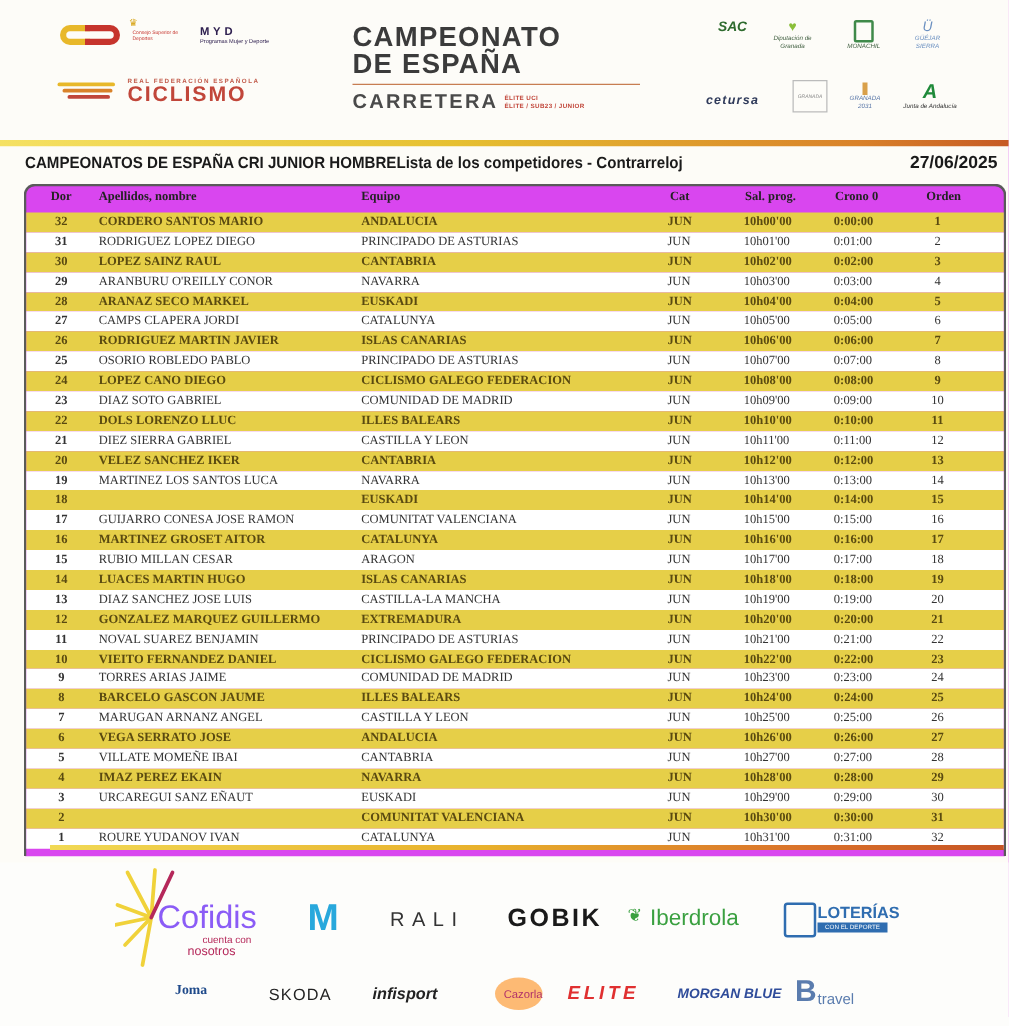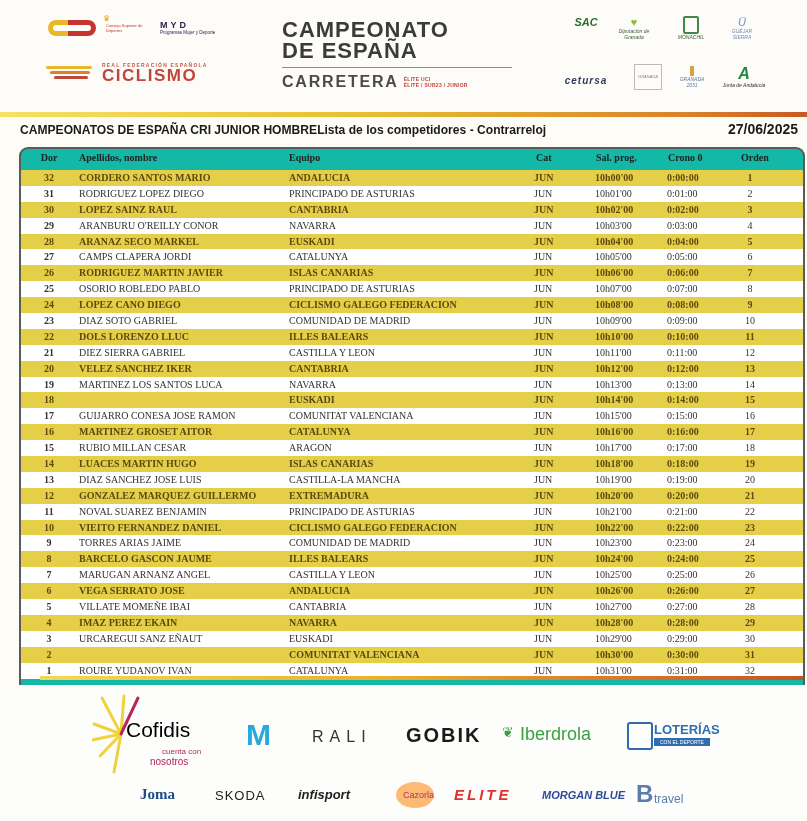--- a/index.html
+++ b/index.html
@@ -21,21 +21,21 @@
   .rfec-text .m { font-family:"Liberation Sans", sans-serif; font-size:17px; font-weight:bold; color:#c1463a; letter-spacing:1.5px; line-height:16px; }
   .title-block { position:absolute; left:282px; top:19px; font-family:"Liberation Sans", sans-serif; font-weight:bold; color:#3b3b3b; }
   .title-block .l1 { font-size:22px; letter-spacing:1px; line-height:21px; }
   .title-block .rule { width:230px; height:1px; background:#c77d52; margin:6px 0 5px 0; }
   .title-block .l3 { font-size:16px; letter-spacing:1.8px; display:flex; align-items:center; color:#4a4a4a; }
   .title-block .sub { font-size:5px; color:#c1463a; line-height:6px; margin-left:5px; letter-spacing:0.3px; }
   .logos-r { position:absolute; font-family:"Liberation Sans", sans-serif; text-align:center; font-size:5px; color:#3b5a3b;font-style:italic; }
   .bar-top { position:absolute; left:0; top:112px; width:807px; height:5px; background:linear-gradient(90deg,#f5e163 0%, #e6c031 45%, #d9822a 85%, #c65a24 100%); }
   .doc-title { position:absolute; left:20px; top:122px; font-family:"Liberation Sans", sans-serif; font-weight:bold; font-size:13px; color:#1a1a1a; transform:scaleX(0.93); transform-origin:left; white-space:nowrap; }
   .doc-date { position:absolute; right:9px; top:121px; font-family:"Liberation Sans", sans-serif; font-weight:bold; font-size:14px; color:#1a1a1a; }
-  .tbl { position:absolute; left:19px; top:147px; width:786px; height:538px; border:2px solid #5a5a5a; border-bottom:none; border-radius:9px 9px 0 0; box-sizing:border-box; background:#14b8a6; }
+  .tbl { position:absolute; left:19px; top:147px; width:786px; height:538px; border:2px solid #5a5a5a; border-bottom:none; border-radius:9px 9px 0 0; box-sizing:border-box; background:#d946ef; }
   .thead { position:absolute; left:0; top:3px; width:100%; height:16px; font-family:"Liberation Serif", serif; font-weight:bold; font-size:10px; color:#222; }
   .thead span, .row span { position:absolute; top:0; white-space:nowrap; }
   .rows { position:absolute; left:0; top:21px; width:100%; }
   .row { position:relative; height:15.9px; font-size:10px; line-height:15.9px; }
   .row.odd { background:#e6cf48; color:#5a4a10; font-weight:bold; }
   .row.even { background:#ffffff; color:#333; }
   .c-dor { left:14px; width:28px; text-align:center; font-weight:bold; }
   .c-name { left:58px; }
   .c-team { left:268px; }
   .c-cat { left:513px; }
@@ -437,33 +437,33 @@
         <line x1="29" y1="40" x2="10" y2="4"></line>
           <line x1="29" y1="40" x2="2" y2="30"></line>
         <line x1="29" y1="40" x2="0" y2="46"></line>
           <line x1="29" y1="40" x2="8" y2="62"></line>
         <line x1="29" y1="40" x2="22" y2="78"></line>
           <line x1="29" y1="40" x2="32" y2="2"></line>
       </g>
       <line x1="29" y1="40" x2="46" y2="4" stroke="#b5285a" stroke-width="3" stroke-linecap="round"></line>
     </svg>
   </div>
-  <div class="sp" style="left:126px;top:28px;font-size:21px;color:#000000;">Cofidis</div>
+  <div class="sp" style="left:126px;top:28px;font-size:26px;color:#8b5cf6;">Cofidis</div>
   <div class="sp" style="left:162px;top:57px;font-size:8px;color:#b5285a;">cuenta con</div>
   <div class="sp" style="left:150px;top:66px;font-size:10px;color:#b5285a;">nosotros</div>
   <div class="sp" style="left:246px;top:28px;font-size:30px;font-weight:bold;color:#28a8dc;">M</div>
   <div class="sp" style="left:312px;top:38px;font-size:16px;letter-spacing:6px;color:#333;">RALI</div>
   <div class="sp" style="left:406px;top:34px;font-size:20px;font-weight:bold;letter-spacing:2px;color:#1a1a1a;">GOBIK</div>
   <div class="sp" style="left:502px;top:34px;font-size:14px;color:#3aa040;">❦</div>
   <div class="sp" style="left:520px;top:34px;font-size:18px;color:#3aa040;">Iberdrola</div>
   <div class="sp" style="left:627px;top:32px;width:22px;height:24px;border:2px solid #2f6db0;border-radius:3px;"></div>
   <div class="sp" style="left:654px;top:32px;font-size:13px;font-weight:bold;color:#2f6db0;">LOTERÍAS</div>
   <div class="sp" style="left:654px;top:48px;font-size:5px;color:#fff;background:#2f6db0;padding:1px 6px;">CON EL DEPORTE</div>
 
-  <div class="sp" style="left:140px;top:96px;font-size:15px;font-weight:bold;color:#1f4a8a;font-family:'Liberation Serif',serif;">Joma</div>
+  <div class="sp" style="left:140px;top:96px;font-size:11px;font-weight:bold;color:#1f4a8a;font-family:'Liberation Serif',serif;">Joma</div>
   <div class="sp" style="left:215px;top:98px;font-size:13px;letter-spacing:1px;color:#222;">SKODA</div>
   <div class="sp" style="left:298px;top:97px;font-size:13px;font-style:italic;font-weight:bold;color:#222;">infisport</div>
   <div class="sp" style="left:396px;top:92px;width:38px;height:26px;border-radius:50%;background:#fdba74;text-align:right;line-height:26px;font-size:9px;color:#b0306a;">Cazorla</div>
   <div class="sp" style="left:454px;top:96px;font-size:15px;font-weight:bold;font-style:italic;color:#e03030;letter-spacing:3px;">ELITE</div>
   <div class="sp" style="left:542px;top:99px;font-size:11px;font-weight:bold;font-style:italic;color:#2f4c9a;">MORGAN BLUE</div>
   <div class="sp" style="left:636px;top:90px;font-size:24px;font-weight:bold;color:#5a7cae;">B</div>
   <div class="sp" style="left:654px;top:102px;font-size:12px;color:#5a7cae;">travel</div>
 </div>
 
 </body></html>

